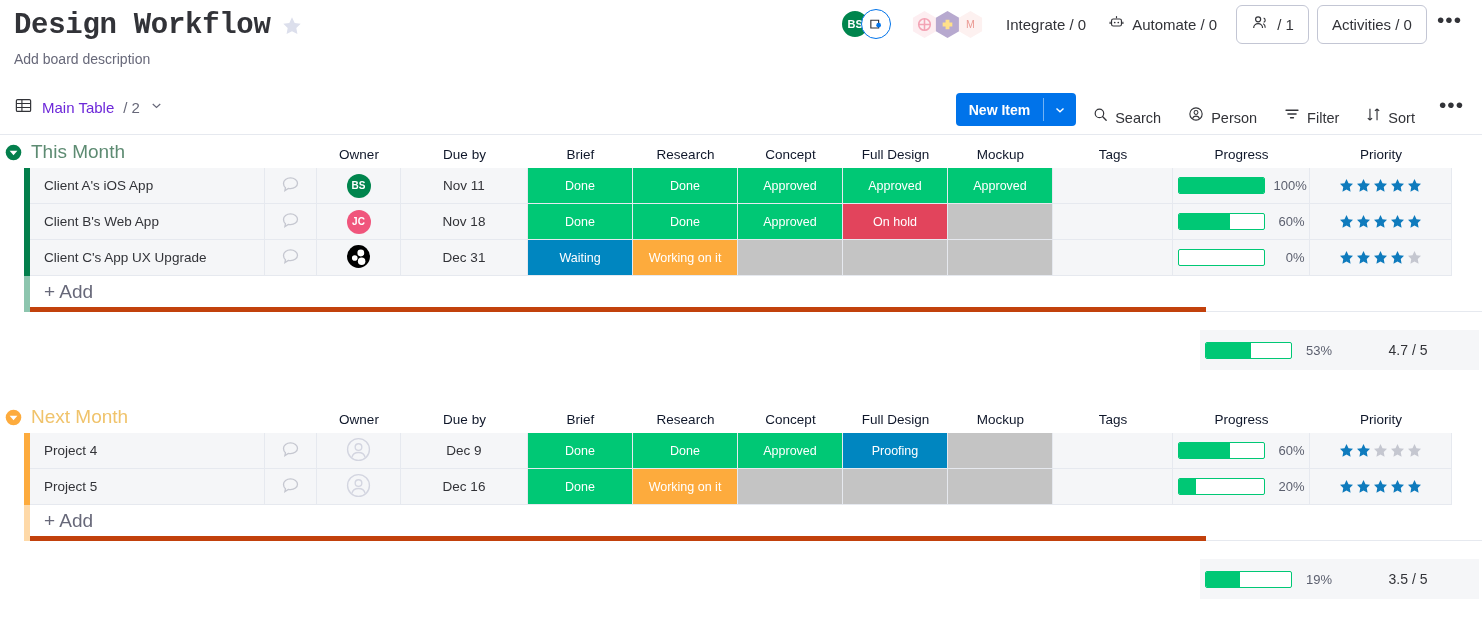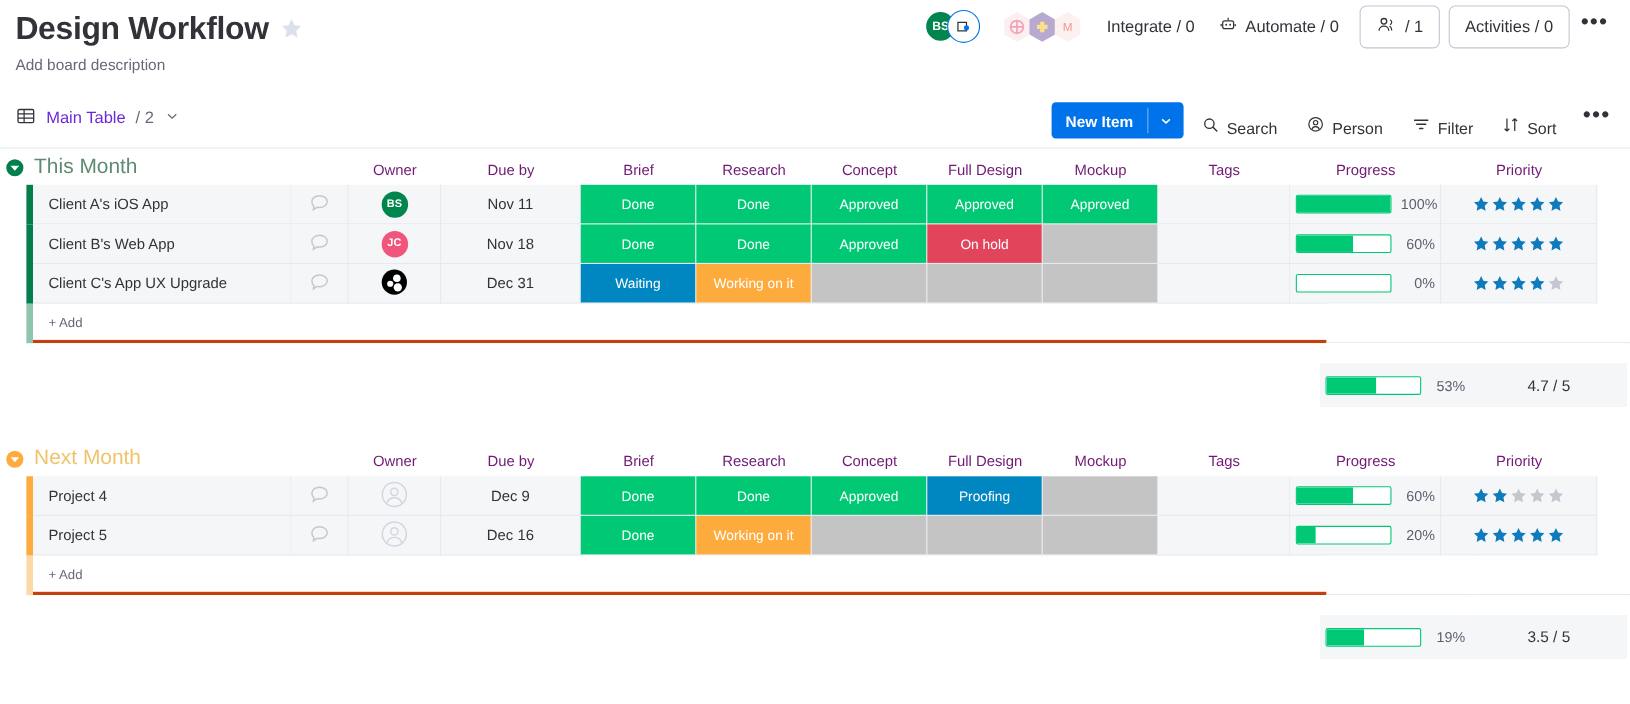--- a/index.html
+++ b/index.html
@@ -6,21 +6,21 @@
   html, body {
     width: 1482px; height: 640px;
     background: #ffffff;
     font-family: "Liberation Sans", sans-serif;
     color: #323338;
     overflow: hidden;
   }
 
   
   .board-header { position: relative; height: 86px; }
-  .board-title-wrap { position: absolute; left: 14px; top: 6px; display: flex; align-items: center; gap: 10px; }
+  .board-title-wrap { position: absolute; left: 14px; top: 6px; display: flex; align-items: center; gap: 10px; font-family: Liberation Mono, monospace; }
   .board-title { font-size: 29px; font-weight: 700; letter-spacing: -0.3px; color: #323338; line-height: 40px; }
   .star-icon { width: 22px; height: 22px; display: block; }
   .board-desc { position: absolute; left: 14px; top: 51px; font-size: 14px; color: #676879; }
 
   .header-right { position: absolute; right: 14px; top: 4px; display: flex; align-items: center; gap: 0px; height: 40px; }
 
   .avatars { display: flex; align-items: center; position: relative; margin-right: 18px; }
   .av { width: 30px; height: 30px; border-radius: 50%; display: flex; align-items: center; justify-content: center;
         font-size: 11px; font-weight: 700; color: #fff; border: 2px solid #fff; }
   .av.bs { background: #00854d; }
@@ -57,41 +57,41 @@
 
   .row { display: flex; height: 36px; align-items: stretch; position: relative; }
   .row.header-row { height: 33px; }
 
   .c-bar { width: 6px; flex: 0 0 6px; margin-left: 24px; }
   .c-bar.spacer { background: transparent; }
 
   .cell { display: flex; align-items: center; justify-content: center; font-size: 13.5px; color: #323338;
           background: #f5f6f8; border-right: 1px solid #e6e9ef; border-bottom: 1px solid #e6e9ef; position: relative; }
   .cell.plain { background: #fff; border: none; }
-  .hcell { display: flex; align-items: flex-end; justify-content: center; font-size: 13.5px; color: #701a75; padding-bottom: 6px; }
+  .hcell { display: flex; align-items: flex-end; justify-content: center; font-size: 13.5px; color: #0f172a; padding-bottom: 6px; }
 
   
   .w-name   { flex: 0 0 235px; justify-content: flex-start; padding-left: 14px; }
   .w-chat   { flex: 0 0 52px; }
   .w-owner  { flex: 0 0 84px; }
   .w-date   { flex: 0 0 127px; }
   .w-stat   { flex: 0 0 105px; }
   .w-tags   { flex: 0 0 120px; }
   .w-prog   { flex: 0 0 137px; }
   .w-prio   { flex: 0 0 142px; }
 
   .status { color: #fff; font-size: 12.5px; font-weight: 400; width: 100%; height: 100%;
             display: flex; align-items: center; justify-content: center; }
 
   .avatar-sm { width: 24px; height: 24px; border-radius: 50%; display:flex; align-items:center; justify-content:center;
                font-size: 10px; font-weight: 700; color: #fff; }
 
   .add-row { display:flex; height: 36px; }
-  .add-row .txt { flex: 1; display: flex; align-items: center; padding-left: 14px; font-size: 12px; color: #676879;
-                  background: #fff; border-bottom: 3px solid #c2410c; }
+  .add-row .txt { flex: 1; display: flex; align-items: center; padding-left: 14px; font-size: 19px; color: #676879;
+                  background: #fff; border-bottom: 5px solid #c2410c; }
 
   
   .prog-wrap { display: flex; align-items: center; gap: 9px; }
   .prog-bar { width: 87px; height: 17px; border: 1px solid #00c875; border-radius: 2px; background: #fff; overflow: hidden; }
   .prog-fill { height: 100%; background: #00c875; }
   .prog-pct { font-size: 13px; color: #5b5f6e; width: 31px; text-align: right; }
 
   .stars { display: flex; gap: 2px; }
   .star { width: 15px; height: 15px; display: block; }
 

